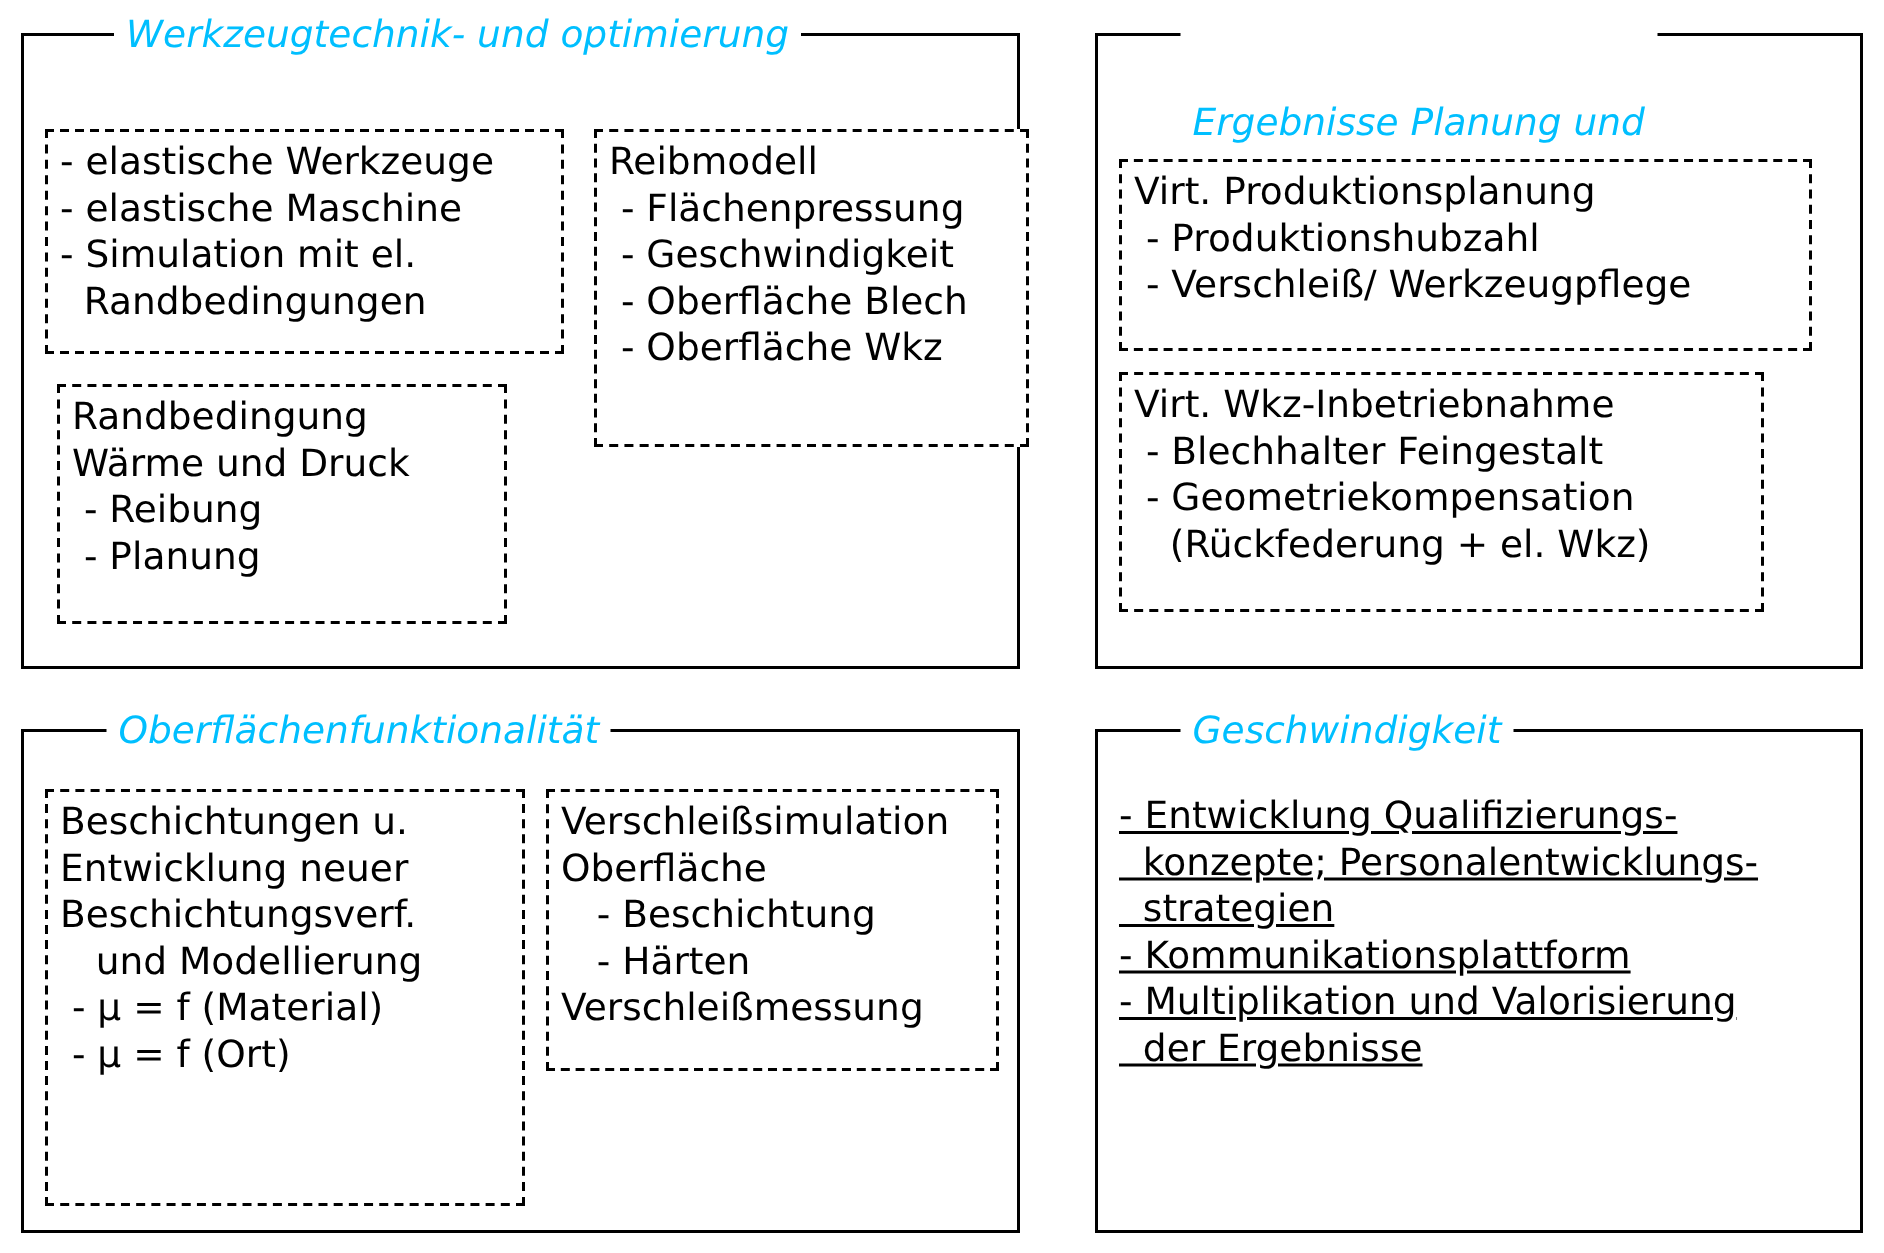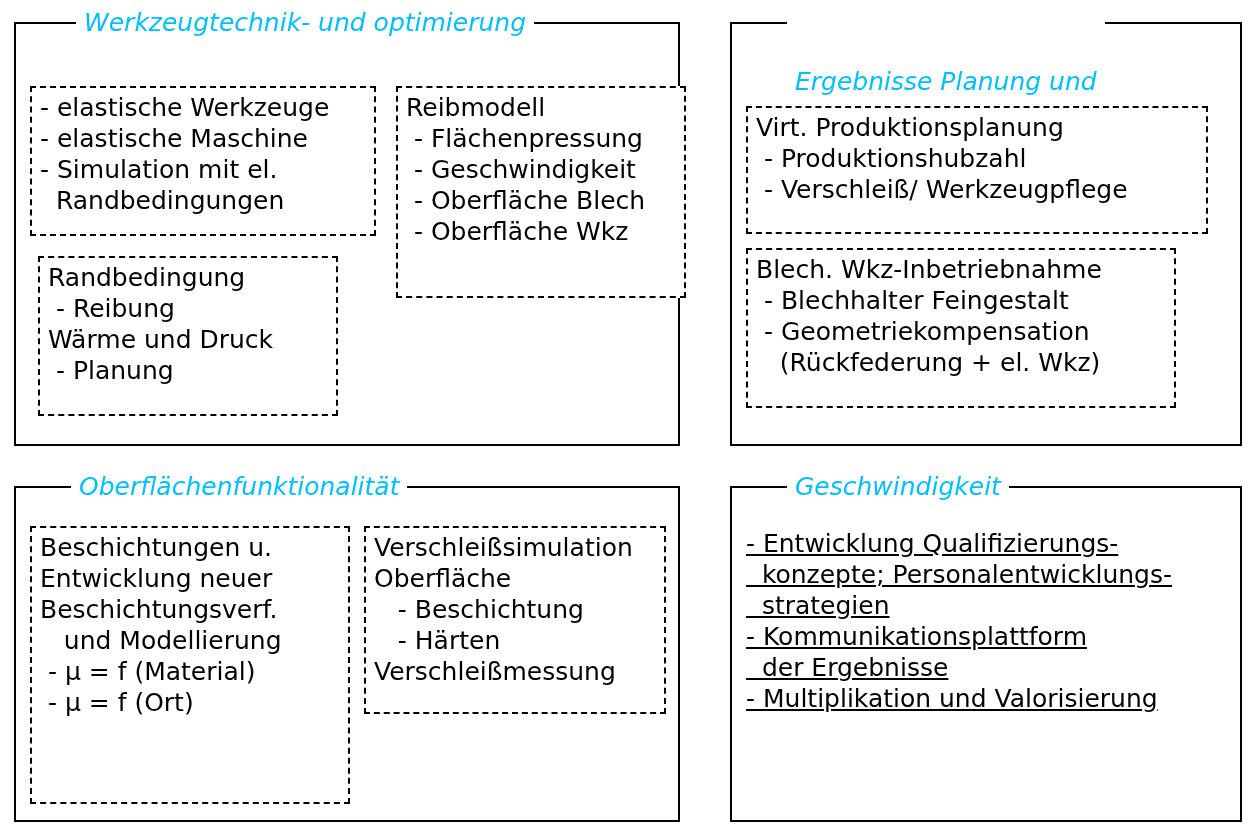--- a/index.html
+++ b/index.html
@@ -108,40 +108,40 @@
     <div class="dbox" id="d-reibmodell">
       <div class="line">Reibmodell</div>
       <div class="line"> - Flächenpressung</div>
       <div class="line"> - Geschwindigkeit</div>
       <div class="line"> - Oberfläche Blech</div>
       <div class="line"> - Oberfläche Wkz</div>
     </div>
 
     <div class="dbox" id="d-randbed">
       <div class="line">Randbedingung</div>
+      <div class="line">Wärme und Druck</div>
       <div class="line"> - Reibung</div>
-      <div class="line">Wärme und Druck</div>
       <div class="line"> - Planung</div>
     </div>
   </div>
 
   <div class="group" id="g-virtuelle">
     <div class="group-legend two-line" id="leg-virtuelle">
       <div>Ergebnisse Planung und</div>
       <div>Inbetriebnahme</div>
     </div>
 
     <div class="dbox" id="d-prodplan">
       <div class="line">Virt. Produktionsplanung</div>
       <div class="line"> - Produktionshubzahl</div>
       <div class="line"> - Verschleiß/ Werkzeugpflege</div>
     </div>
 
     <div class="dbox" id="d-wkzinbetr">
-      <div class="line">Blech. Wkz-Inbetriebnahme</div>
+      <div class="line">Virt. Wkz-Inbetriebnahme</div>
       <div class="line"> - Blechhalter Feingestalt</div>
       <div class="line"> - Geometriekompensation</div>
       <div class="line">   (Rückfederung + el. Wkz)</div>
     </div>
   </div>
 
   <div class="group" id="g-oberflaech">
     <div class="group-legend" id="leg-oberflaech">Oberflächenfunktionalität</div>
 
     <div class="dbox" id="d-entwicklung">
@@ -163,18 +163,18 @@
   </div>
 
   <div class="group" id="g-qualif">
     <div class="group-legend" id="leg-qualif">Geschwindigkeit</div>
 
     <div class="plain-block" id="q-text">
       <div class="line">- Entwicklung Qualifizierungs-</div>
       <div class="line">  konzepte; Personalentwicklungs-</div>
       <div class="line">  strategien</div>
       <div class="line">- Kommunikationsplattform</div>
+      <div class="line">- Multiplikation und Valorisierung</div>
       <div class="line">  der Ergebnisse</div>
-      <div class="line">- Multiplikation und Valorisierung</div>
     </div>
   </div>
 
 </div>
 
 </body></html>

